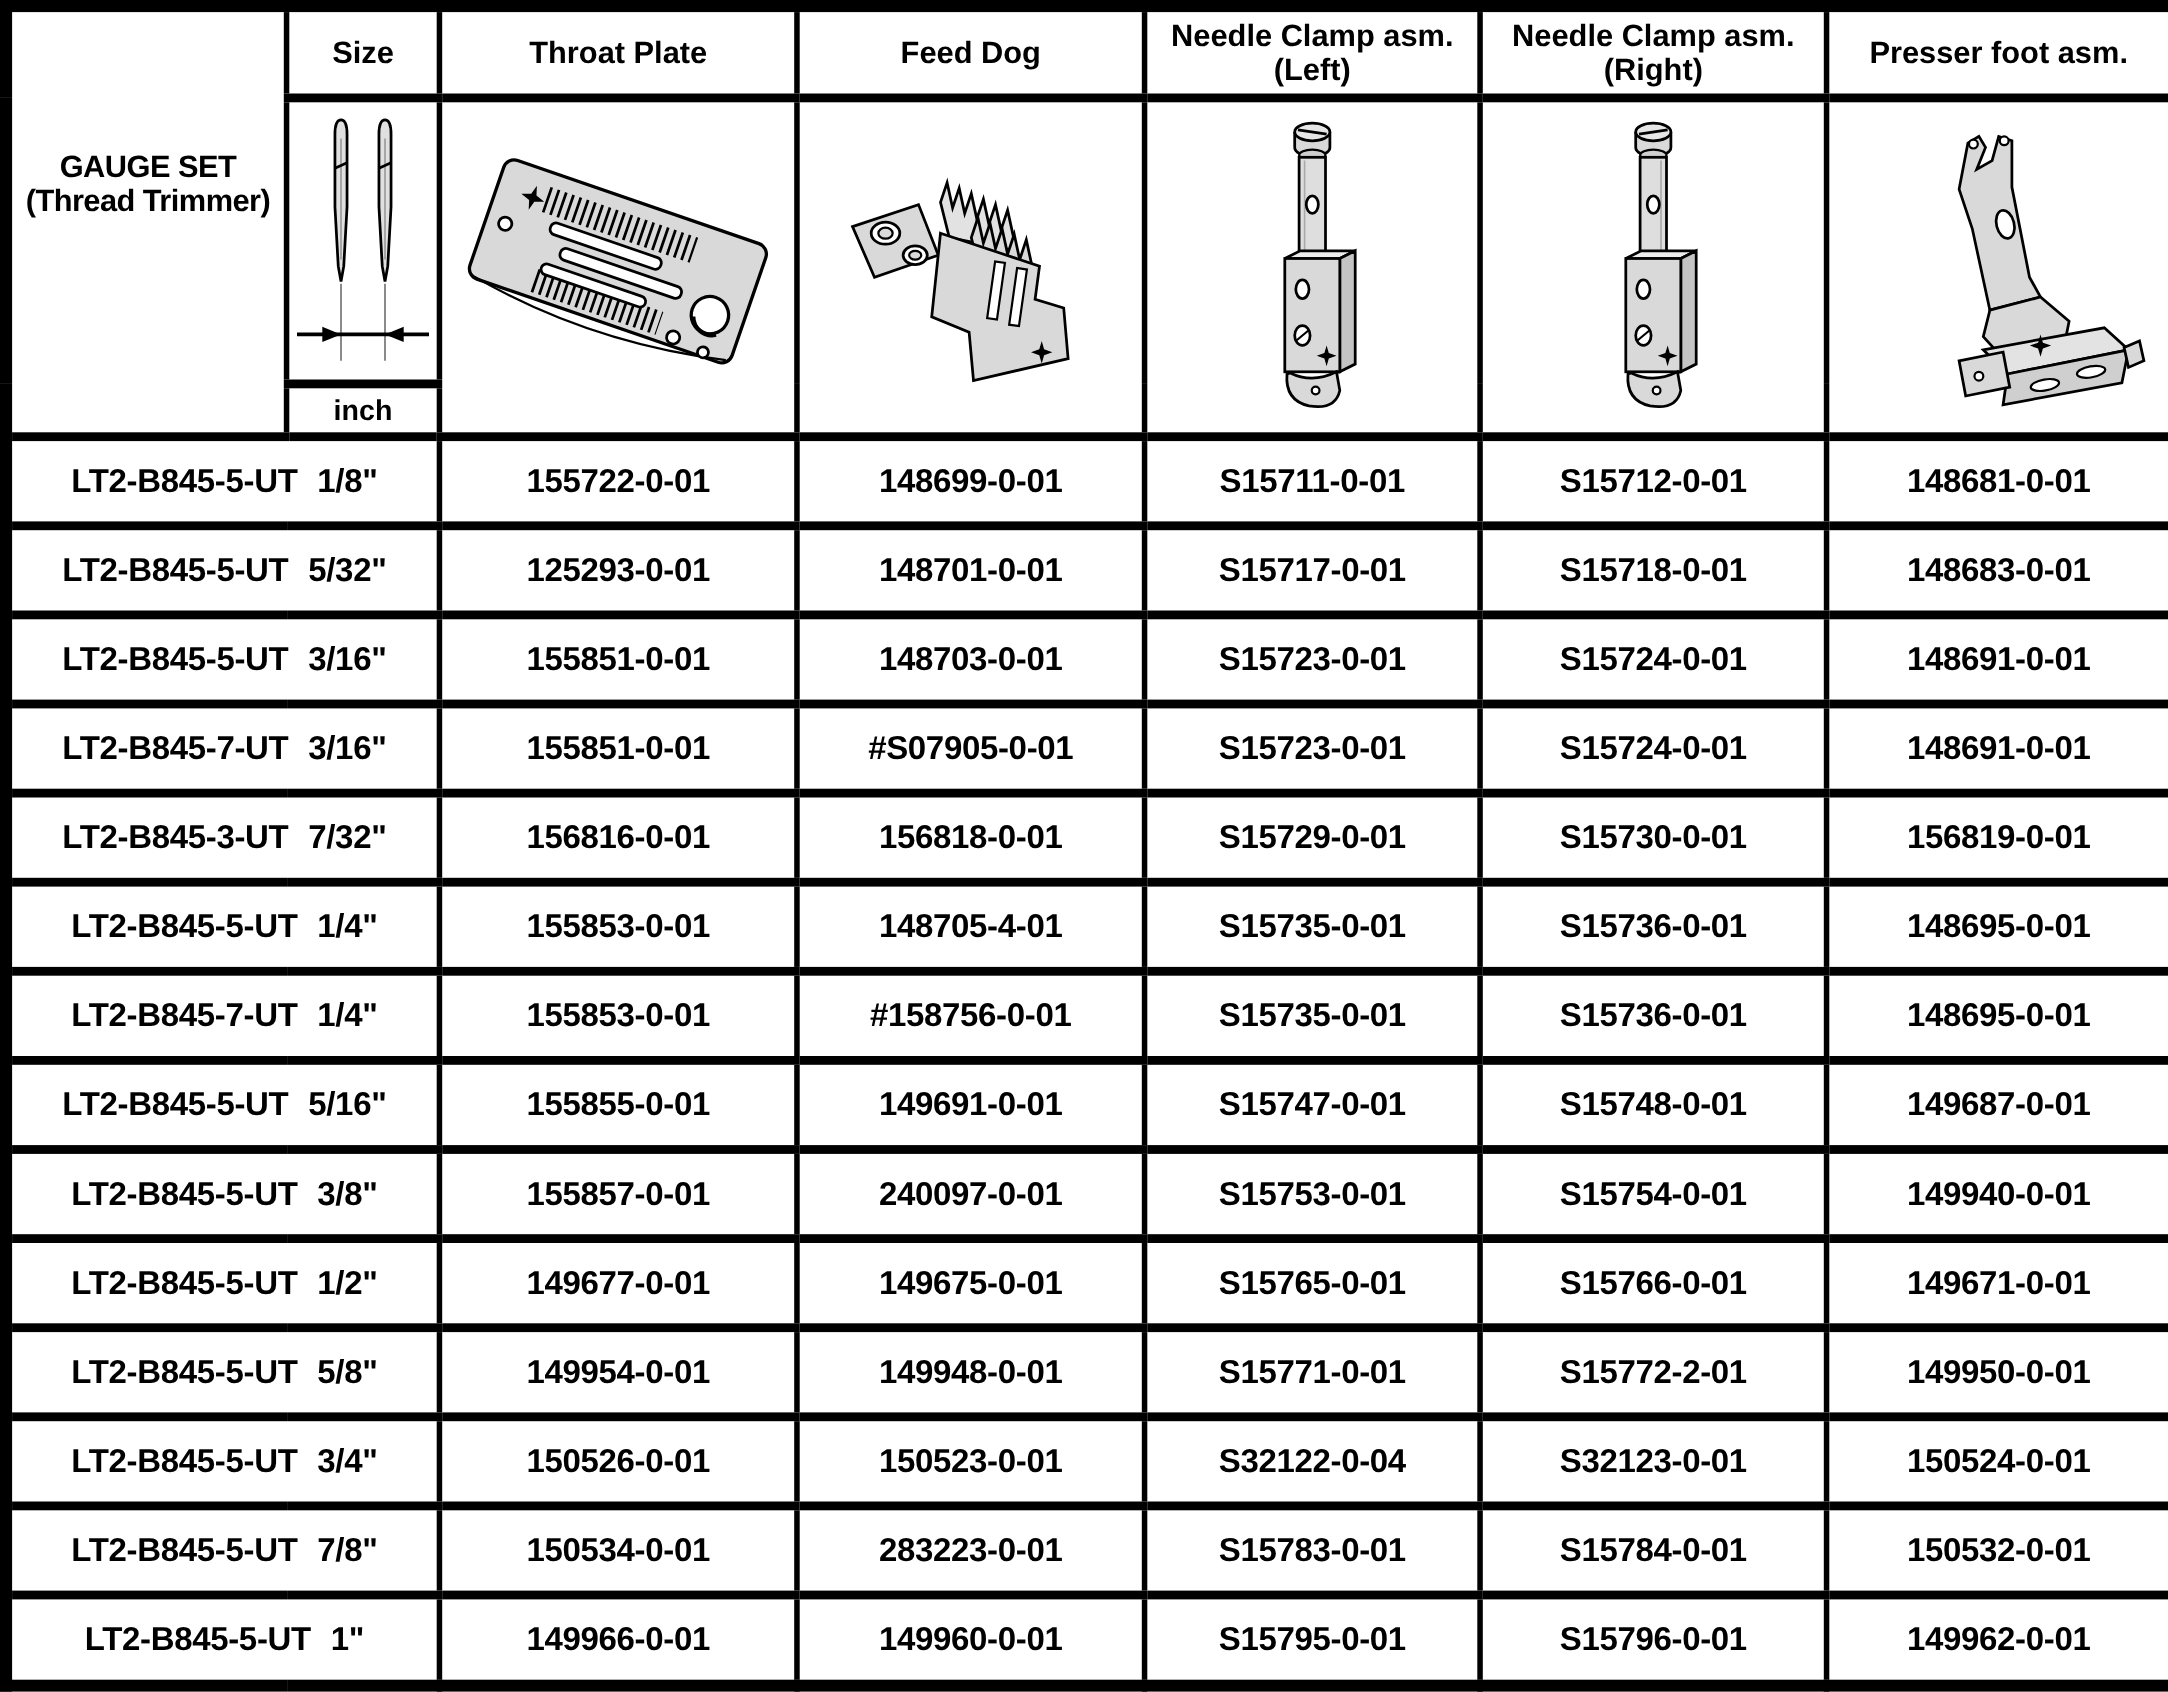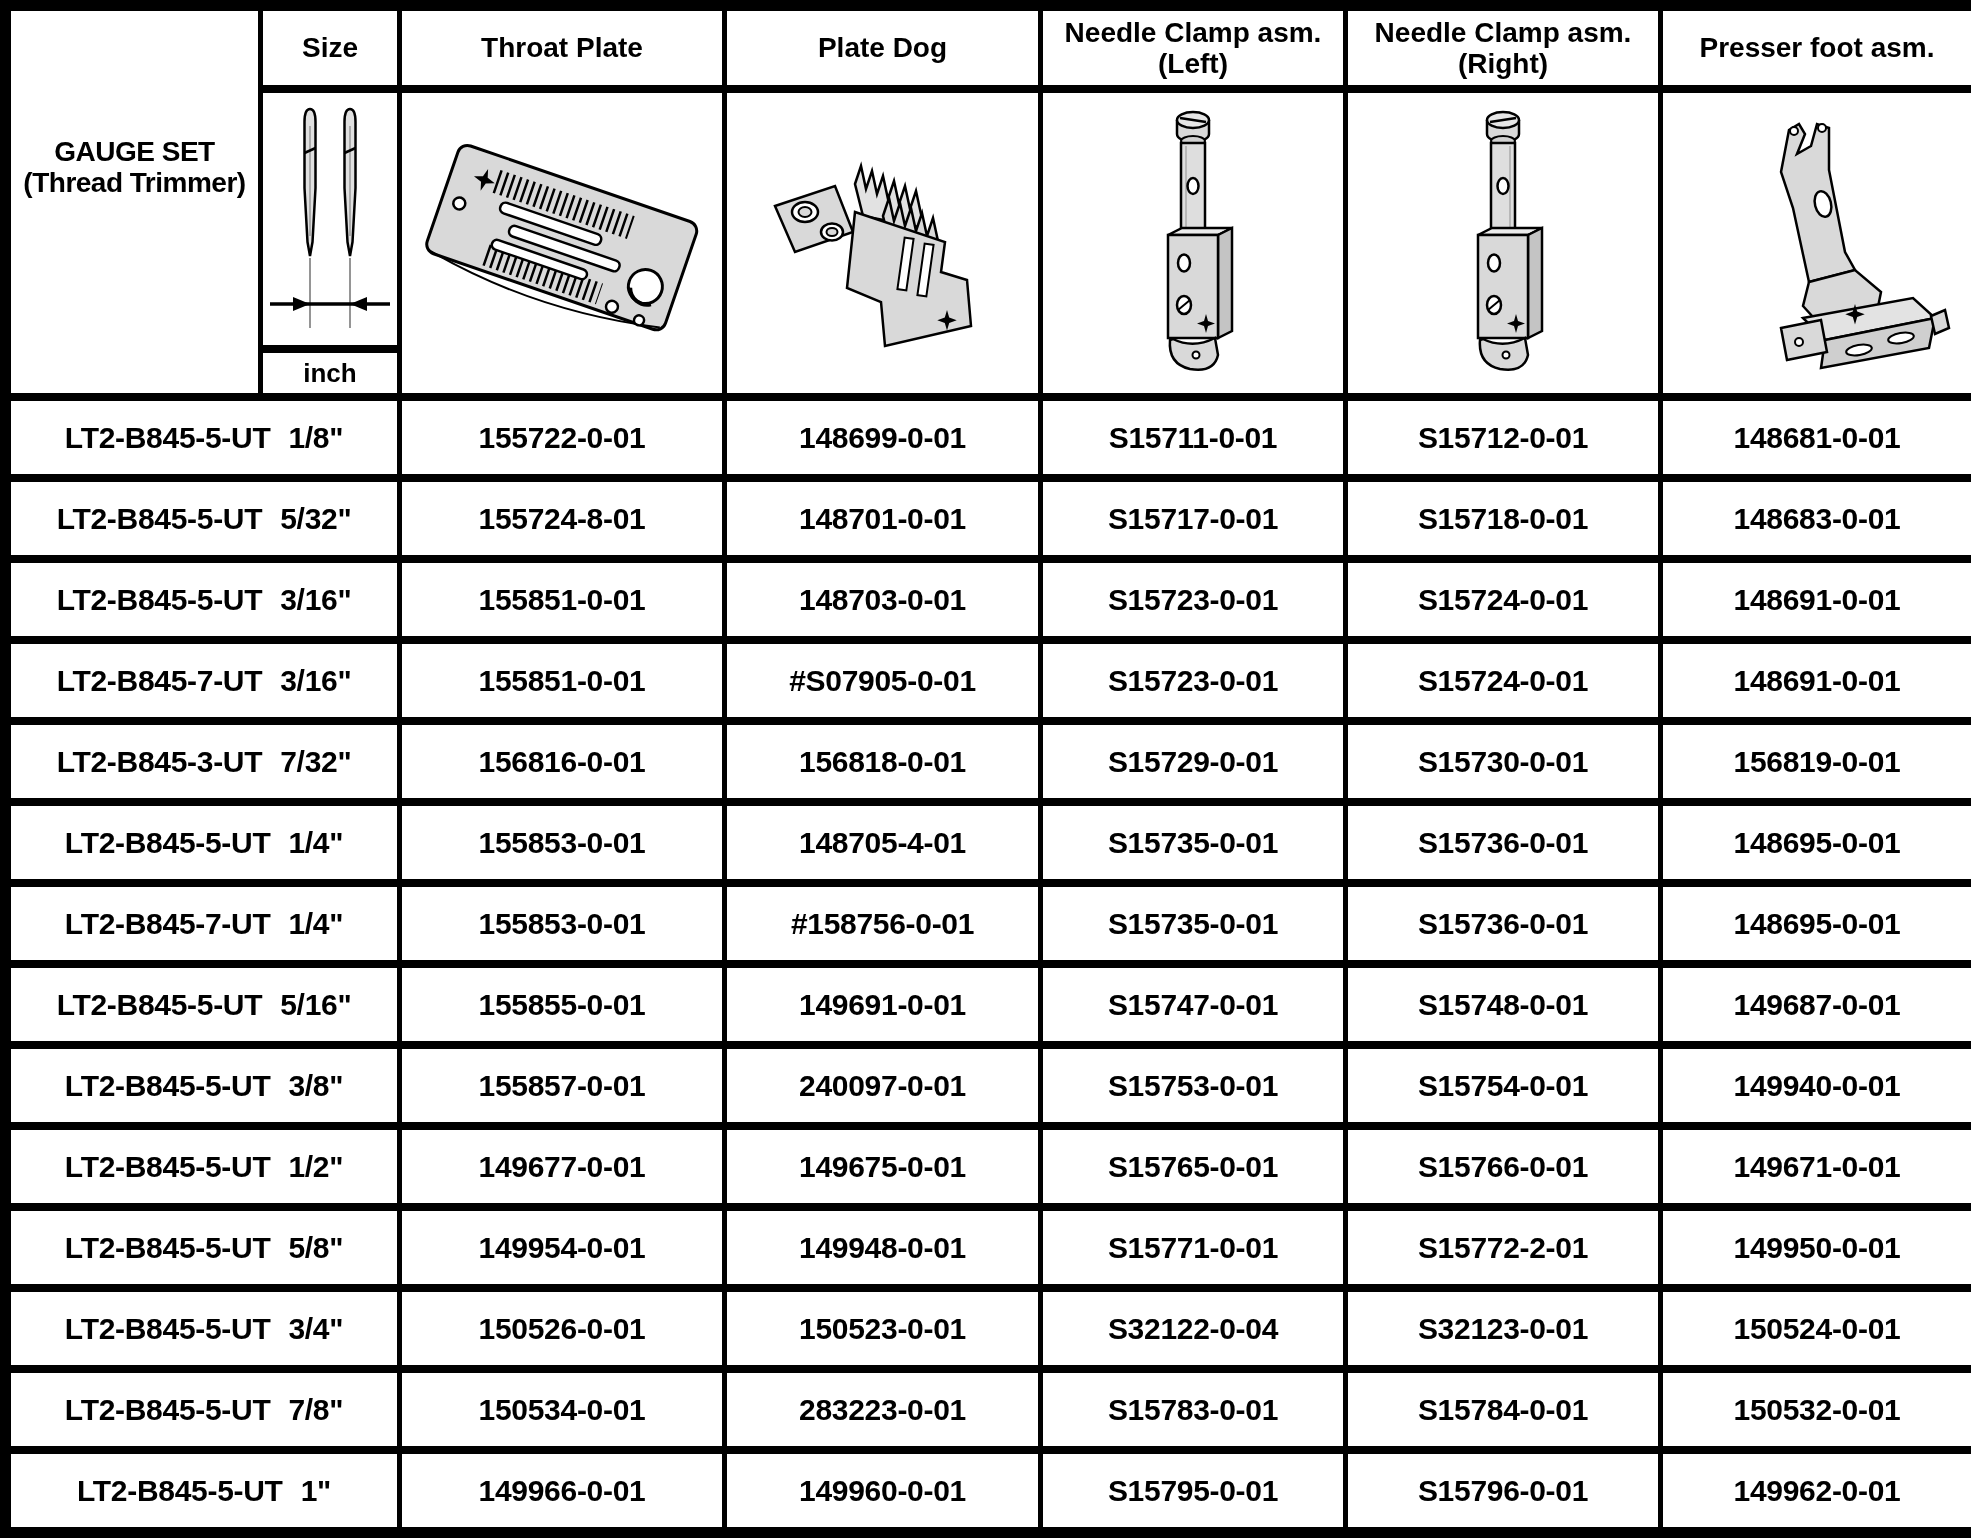--- a/index.html
+++ b/index.html
@@ -47,21 +47,21 @@
     <tr class="title-row">
       <td class="gauge-title-cell" rowspan="3">
         <div>GAUGE SET</div>
         <div>(Thread Trimmer)</div>
       </td>
       <td>Size</td>
       <td>
         <div>Throat Plate</div>
       </td>
       <td>
-        <div>Plate Dog</div>
+        <div>Feed Dog</div>
       </td>
       <td>
         <div>Needle Clamp asm.</div>
         <div>(Left)</div>
       </td>
       <td>
         <div>Needle Clamp asm.</div>
         <div>(Right)</div>
       </td>
       <td>
@@ -194,21 +194,21 @@
     <td>148699-0-01</td>
     <td>S15711-0-01</td>
     <td>S15712-0-01</td>
     <td>148681-0-01</td>
   </tr>
 
   <tr class="data-row">
     <td colspan="2" class="name-cell">
       <span class="model">LT2-B845-5-UT</span><span class="size">5/32"</span>
     </td>
-    <td>155724-8-01</td>
+    <td>125293-0-01</td>
     <td>148701-0-01</td>
     <td>S15717-0-01</td>
     <td>S15718-0-01</td>
     <td>148683-0-01</td>
   </tr>
 
   <tr class="data-row">
     <td colspan="2" class="name-cell">
       <span class="model">LT2-B845-5-UT</span><span class="size">3/16"</span>
     </td>

